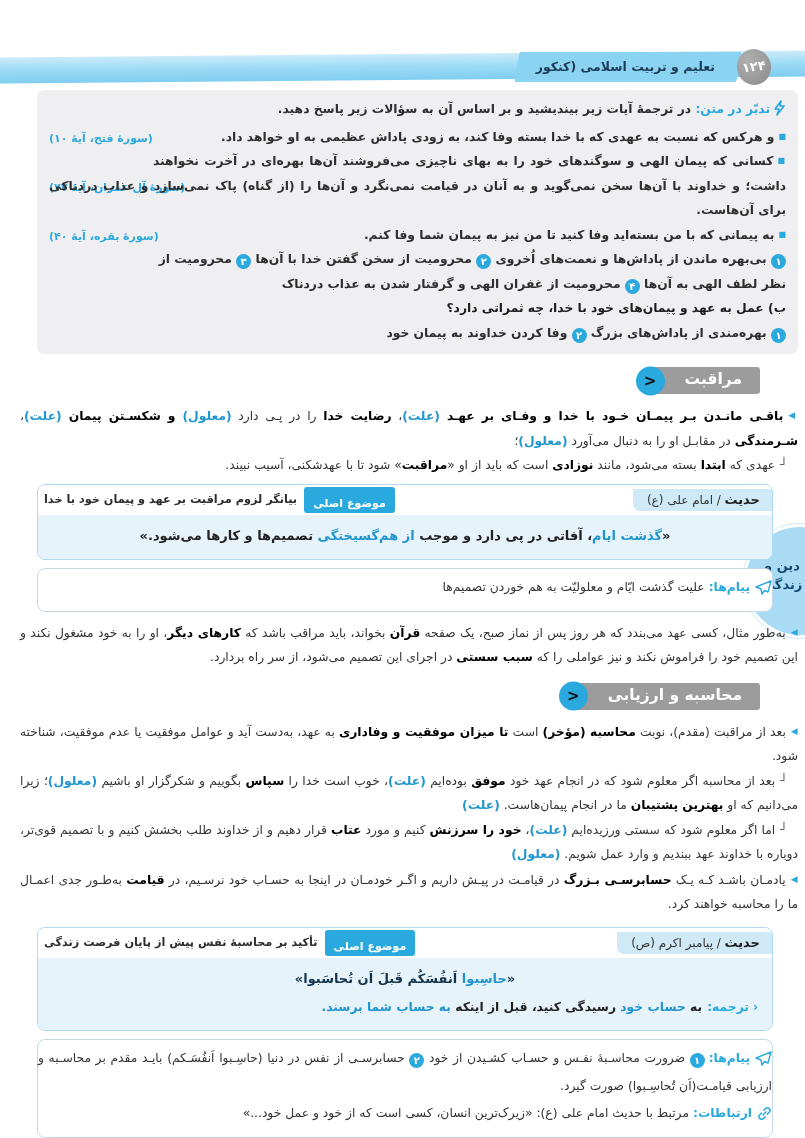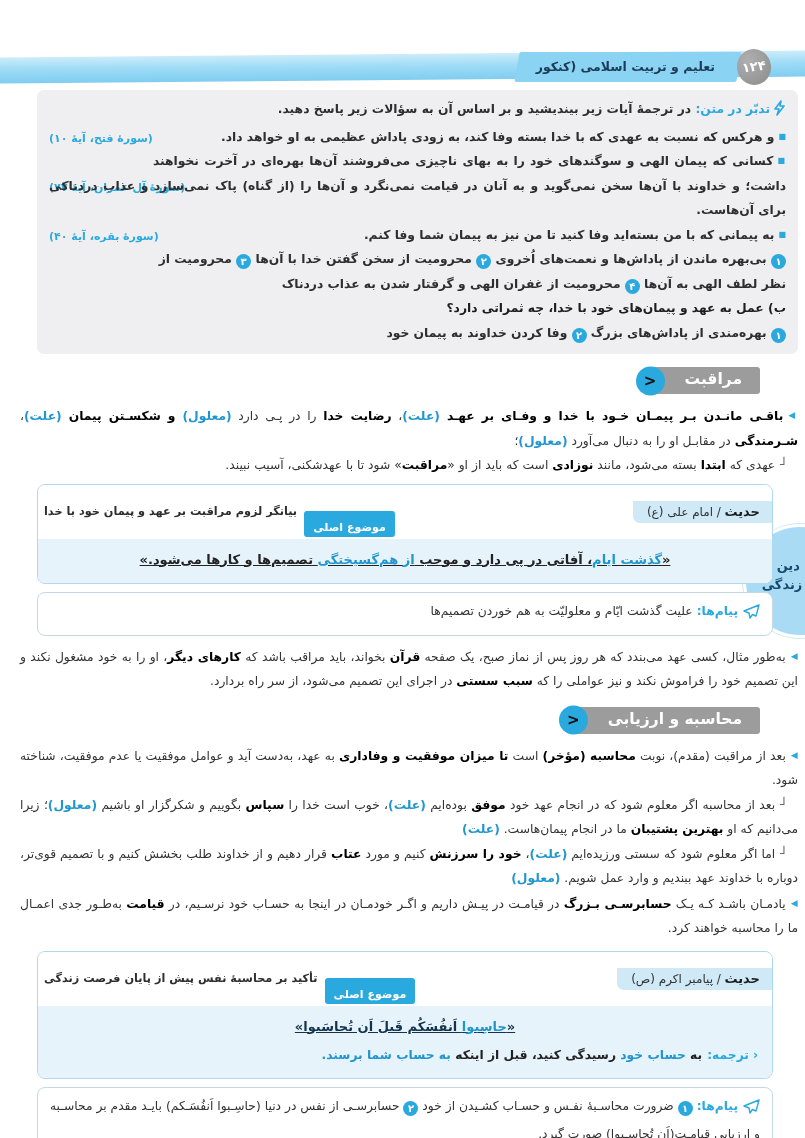--- a/index.html
+++ b/index.html
@@ -48,30 +48,30 @@
   .sec-circle{position:absolute;left:-13px;top:50%;transform:translateY(-50%);width:29px;height:29px;
       border-radius:50%;background:#2aa9de;color:#111;font-size:15px;font-weight:900;
       text-align:center;line-height:28px;}
   
   .hadith-box{margin:6px 25px 0 17px;border:1px solid #aed9f0;border-radius:8px;overflow:hidden;background:#fff;}
   .h-head{display:flex;align-items:center;background:#fff;font-size:11.3px;}
   .h-tab{background:#cfe9f7;padding:3px 12px 4px 14px;border-radius:0 0 0 7px;white-space:nowrap;}
   .h-tab .h-t1{font-weight:bold;font-size:13px;color:#1d1d1d;}
   .h-tab .h-t2{font-size:12px;color:#333;}
   .h-left{display:flex;align-items:center;gap:7px;margin-right:auto;margin-left:6px;padding:2px 0;}
-  .h-badge{background:#2aa9de;color:#fff;font-weight:bold;font-size:11px;padding:10px 9px 3px;border-radius:3px;white-space:nowrap;margin-top:24px;}
+  .h-badge{background:#2aa9de;color:#fff;font-weight:bold;font-size:11px;padding:10px 9px 3px;border-radius:3px;white-space:nowrap;}
   .h-topic{font-weight:bold;color:#2e2e2e;white-space:nowrap;text-align:right;}
   .h-body{background:#e6f3fb;padding:8px 14px 10px;font-size:13px;font-weight:bold;color:#222;}
-  .h-body .h-line{text-align:center;line-height:26px;text-decoration:underline;}
+  .h-body .h-line{text-align:center;line-height:26px;}
   .h-trans{text-align:right;font-size:12.3px;line-height:26px;margin-top:2px;}
   .h-trans .tr-mark{color:#2aa9de;font-weight:900;margin-left:4px;}
   .h-trans .tr-label{color:#2aa9de;font-weight:bold;margin-left:5px;}
   
   .note-box{margin:8px 25px 0 17px;border:1px solid #c3d9e6;border-radius:8px;background:#fff;
-      padding:6px 12px 8px;font-size:12.3px;line-height:24px;color:#333;}
+      padding:6px 0 8px;font-size:12.3px;line-height:24px;color:#333;}
   .note-line{text-align:justify;}
   .note-label{color:#2aa9de;font-weight:bold;margin-left:4px;}
   .note-icon{display:inline-block;vertical-align:-4px;margin-left:5px;}
   .spacer-s{height:8px;}
 </style>
 </head>
 <body>
 
 <div class="page">
 

